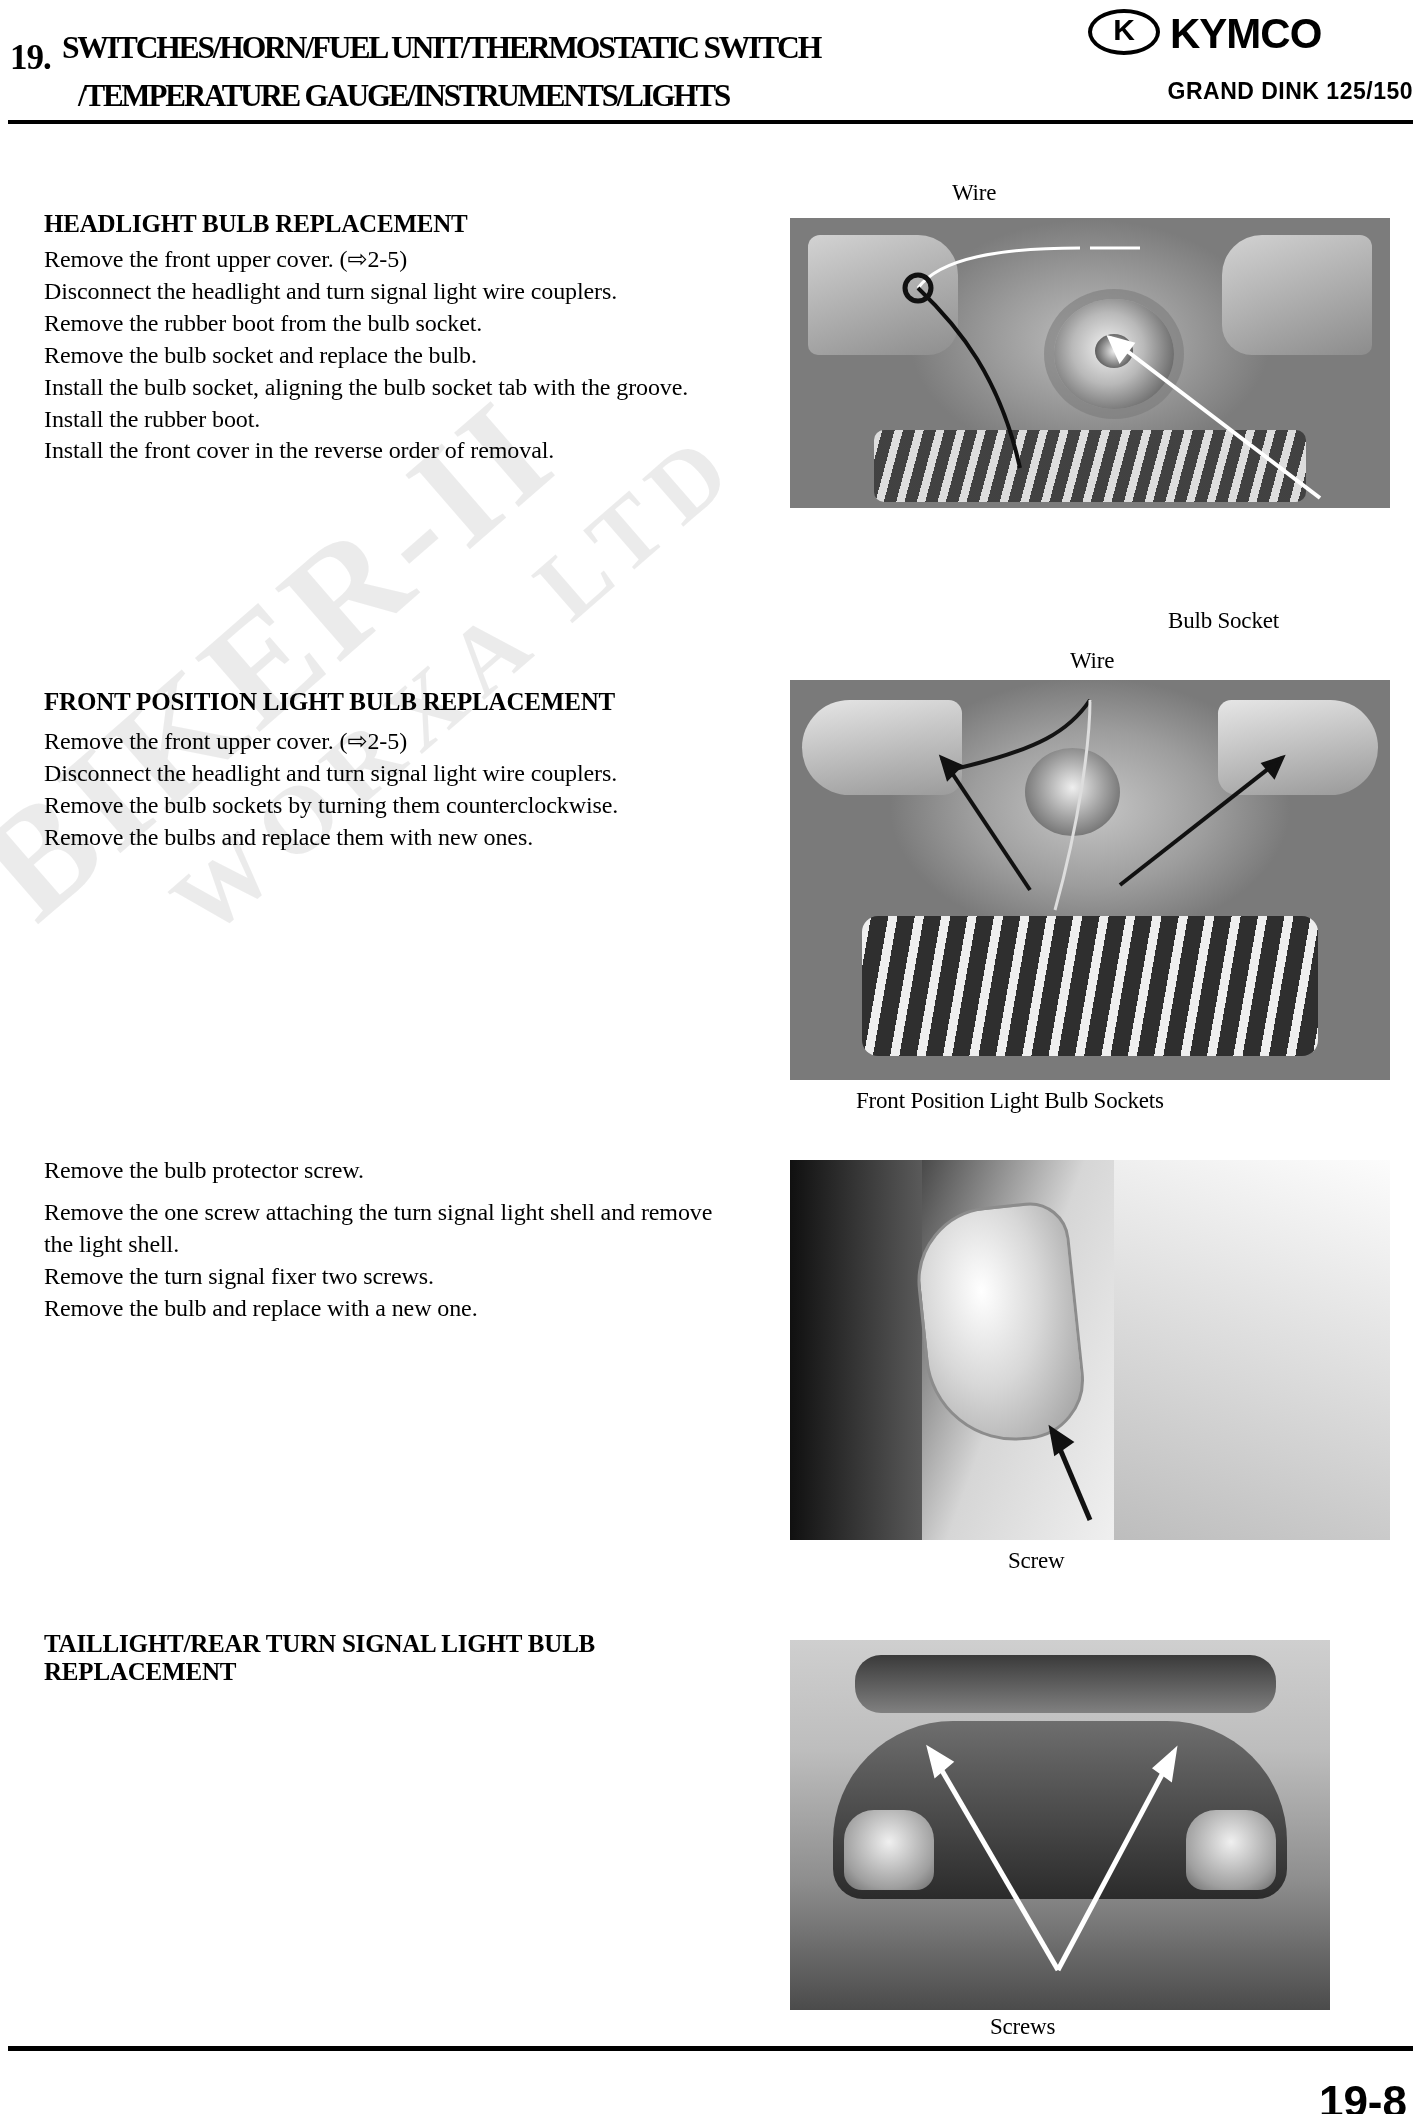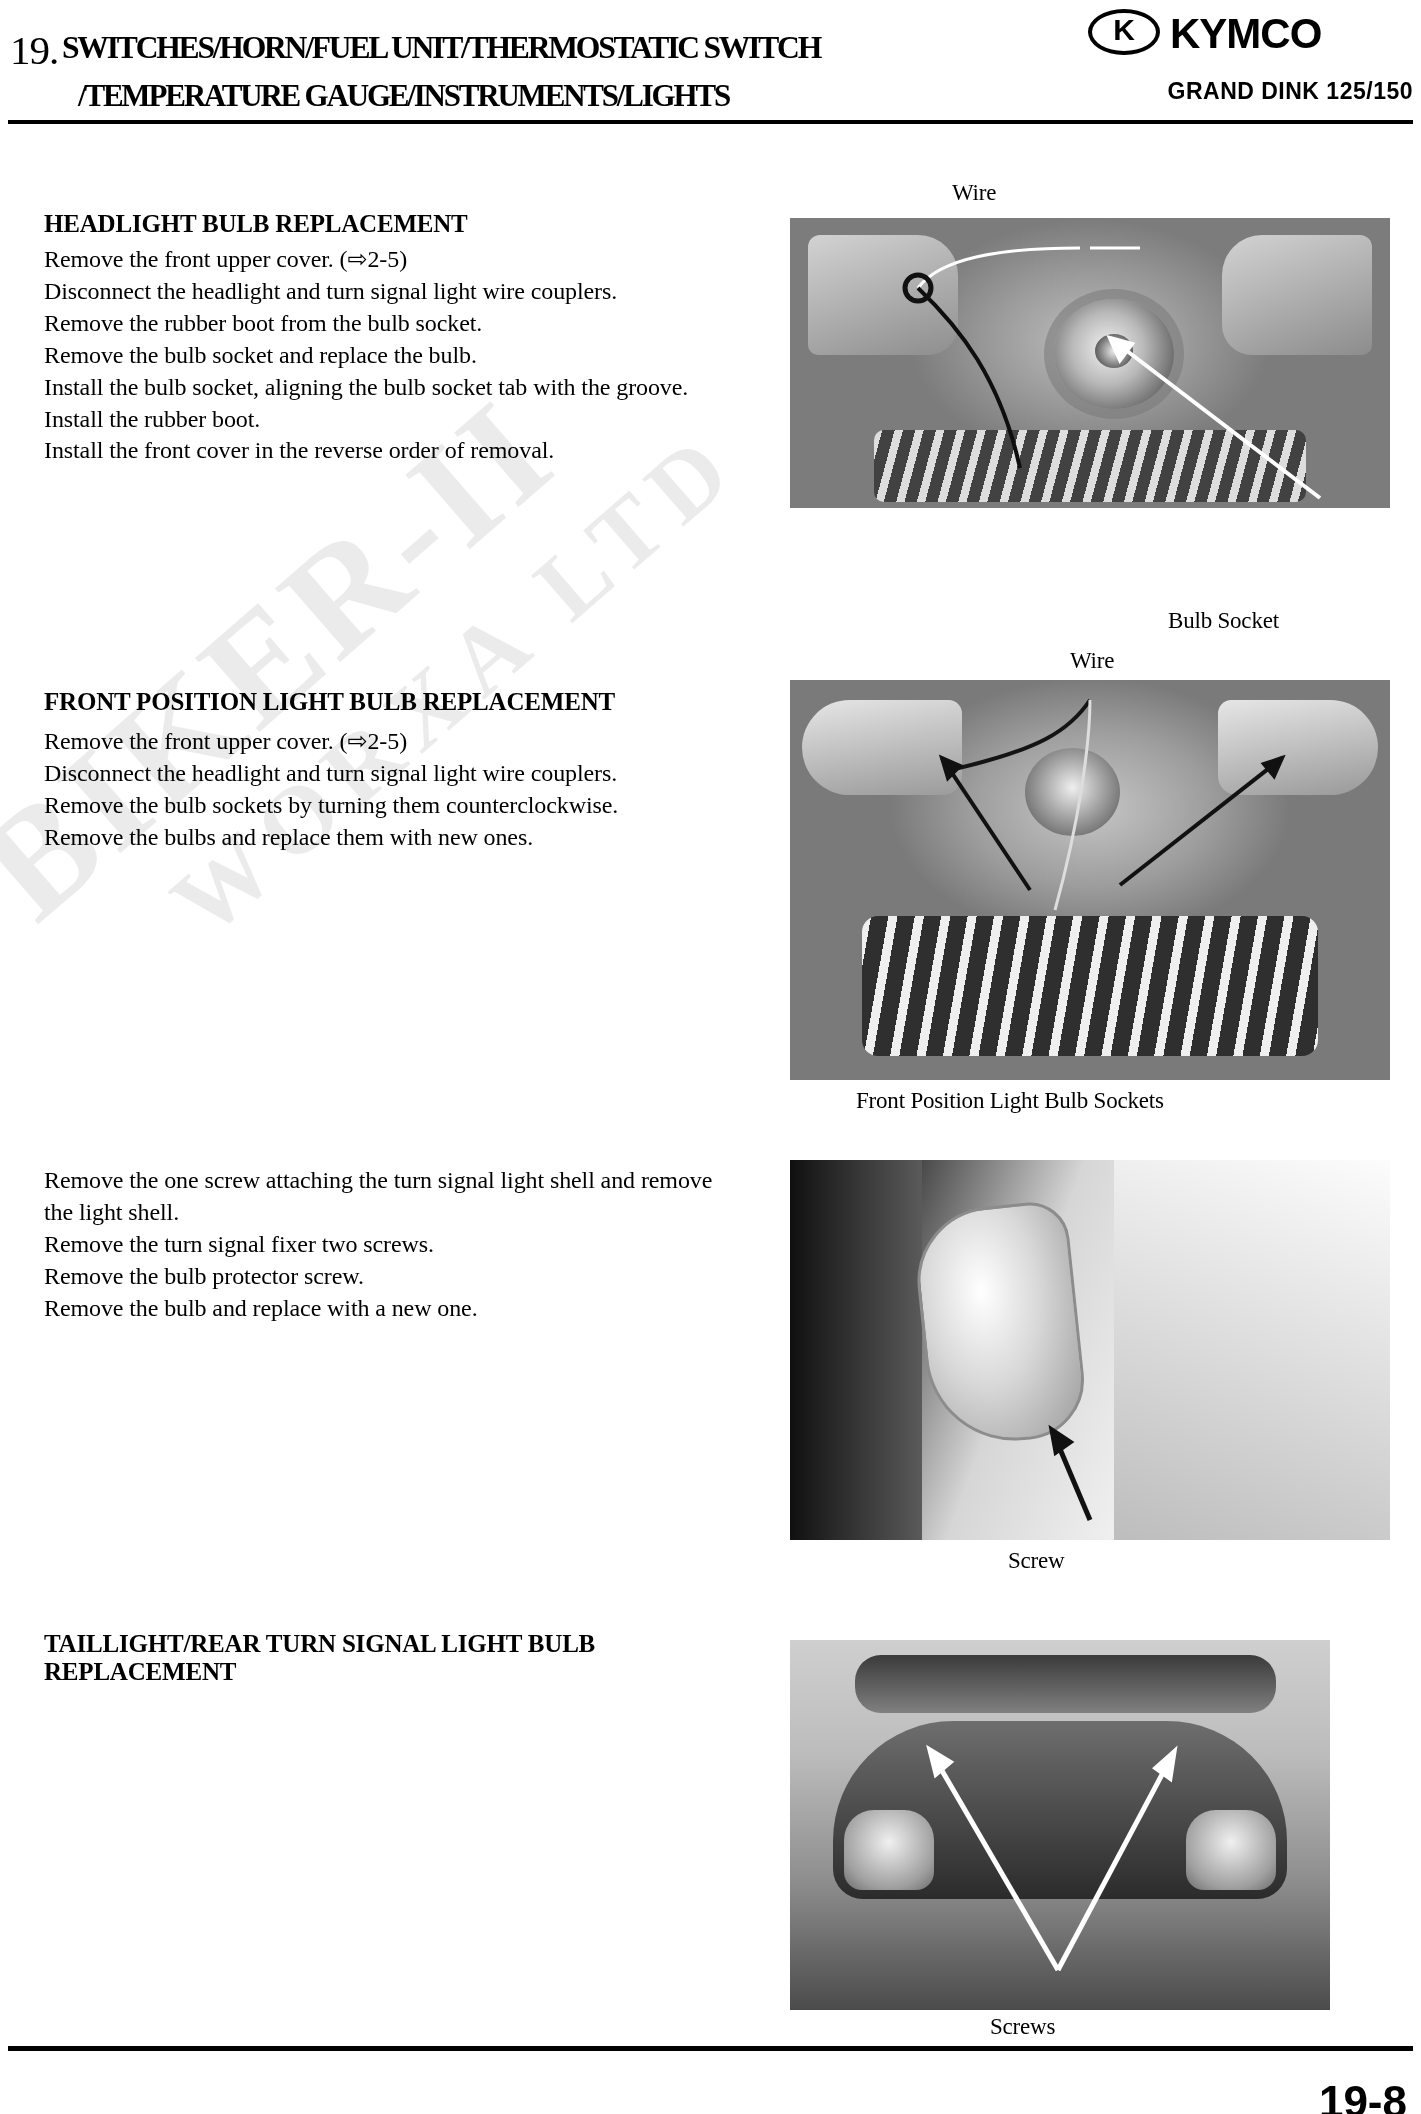--- a/index.html
+++ b/index.html
@@ -18,23 +18,23 @@
 
   
   .page-header {
     position: absolute;
     left: 0; top: 0;
     width: 1421px;
     height: 128px;
   }
   .header-chapter-num {
     position: absolute;
-    left: 10px; top: 26px;
-    font-size: 41px;
-    font-weight: normal;
+    left: 10px; top: 38px;
+    font-size: 35px;
+    font-weight: bold;
     font-family: "Liberation Serif", serif;
     letter-spacing: -1px;
   }
   .header-title-l1 {
     position: absolute;
     left: 62px; top: 30px;
     font-size: 31px;
     font-weight: bold;
     font-family: "Liberation Serif", serif;
     letter-spacing: -2.2px;
@@ -324,23 +324,23 @@
 
 <div class="block" id="blk-front-pos">
   <h2 class="sub-title">FRONT POSITION LIGHT BULB REPLACEMENT</h2>
   <p class="body" style="white-space:pre-line;margin-top:10px">Remove the front upper cover. (⇨2-5)
 Disconnect the headlight and turn signal light wire couplers.
 Remove the bulb sockets by turning them counterclockwise.
 Remove the bulbs and replace them with new ones.</p>
 </div>
 
 <div class="block" id="blk-turn">
+  <p class="body para-gap">Remove the bulb protector screw.</p>
   <p class="body" style="white-space:pre-line;margin-top:10px">Remove the one screw attaching the turn signal light shell and remove the light shell.
 Remove the turn signal fixer two screws.</p>
-  <p class="body para-gap">Remove the bulb protector screw.</p>
   <p class="body para-gap">Remove the bulb and replace with a new one.</p>
 </div>
 
 <div class="block" id="blk-tail">
   <h2 class="sub-title">TAILLIGHT/REAR TURN SIGNAL LIGHT BULB REPLACEMENT</h2>
 </div>
 
 <div class="fig-caption" style="left:952px; top:180px;">Wire</div>
 <div class="fig" id="fig1">
   <div class="photo-a">

